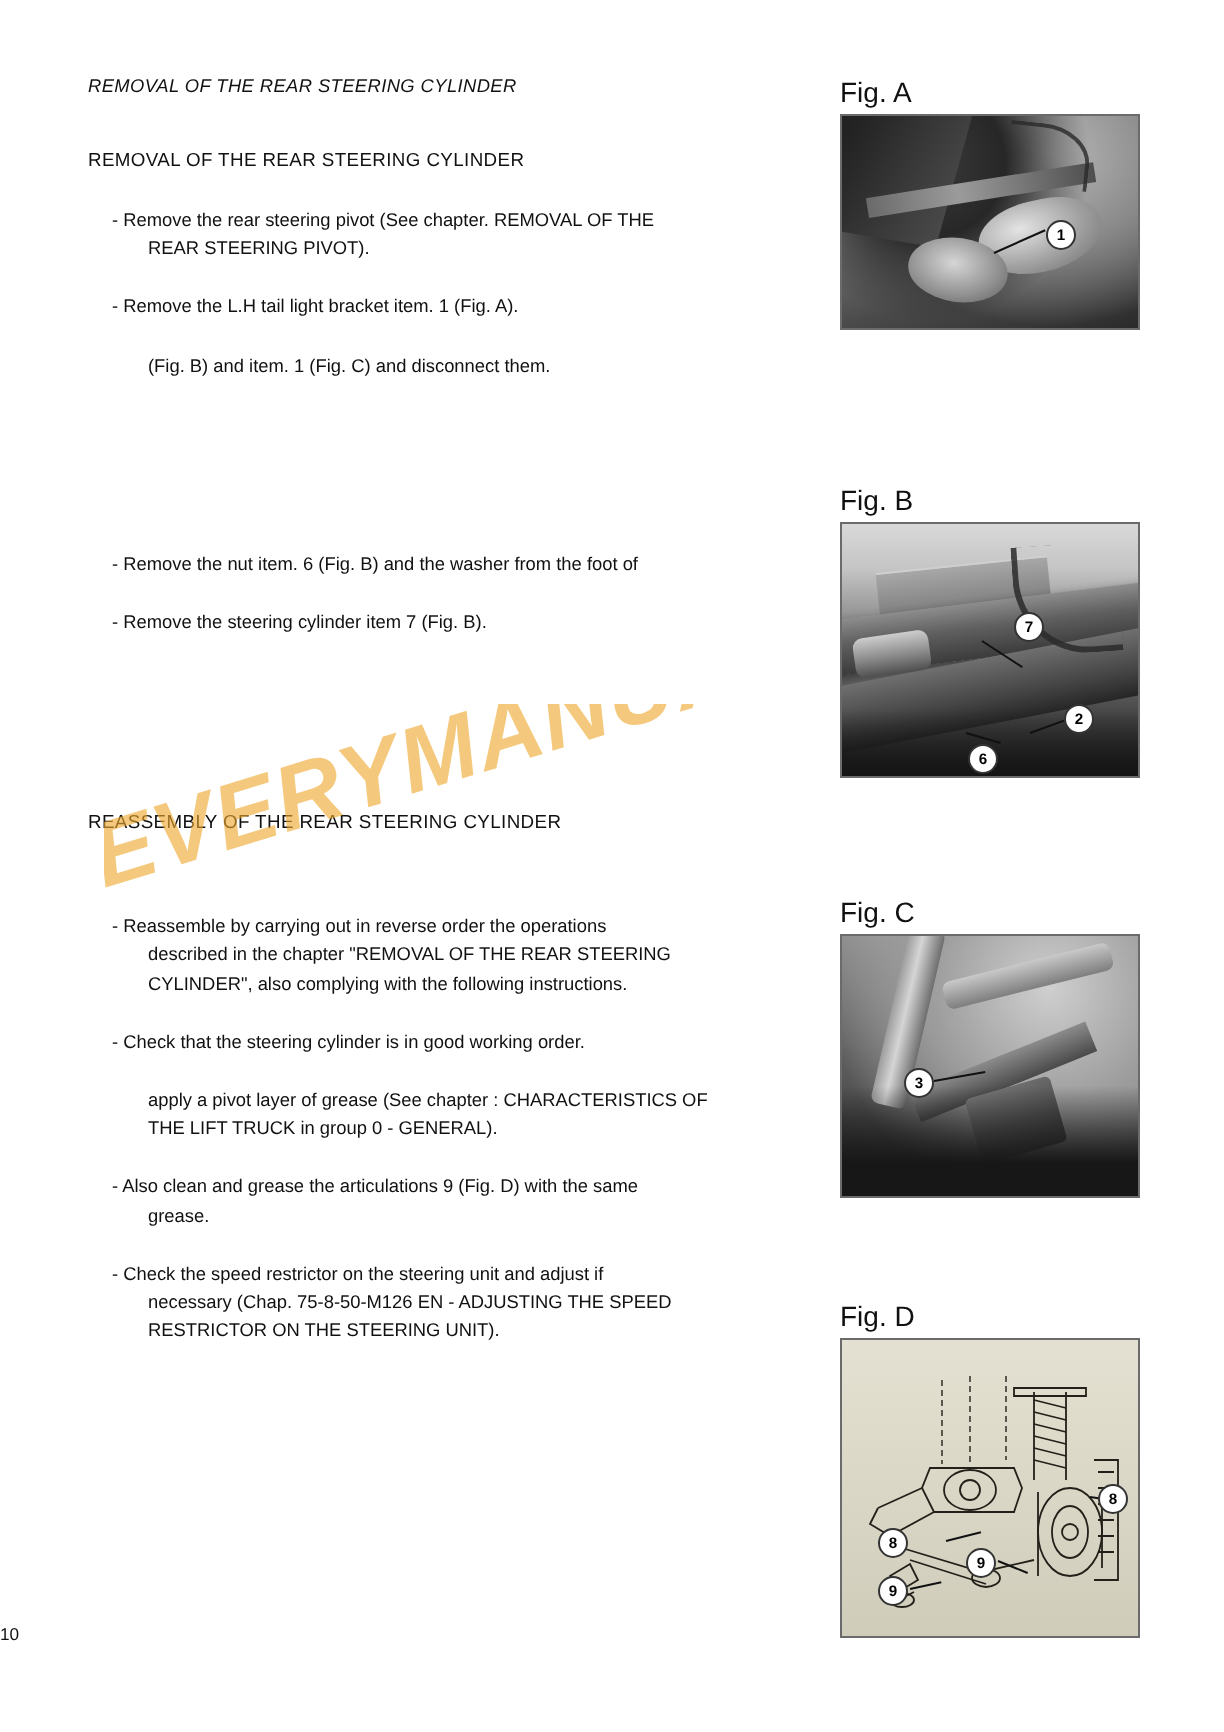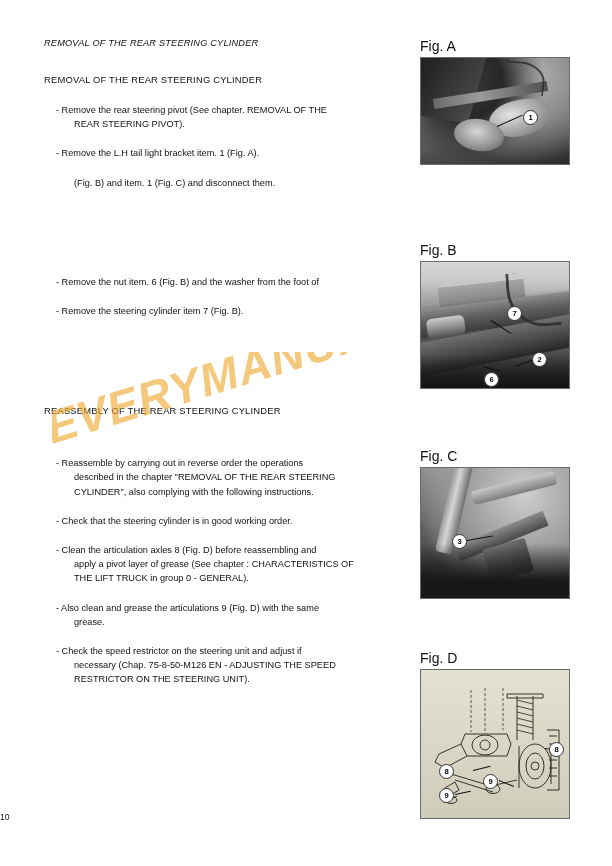--- a/index.html
+++ b/index.html
@@ -289,21 +289,20 @@
       <span>- Reassemble by carrying out in reverse order the operations</span>
       <span class="ind">described in the chapter "REMOVAL OF THE REAR STEERING</span>
       <span class="ind">CYLINDER", also complying with the following instructions.</span>
     </p>
 
     <p class="bullet">
       <span>- Check that the steering cylinder is in good working order.</span>
     </p>
 
     <p class="bullet">
-      <span>- Clean the articulation axles 8 (Fig. D) before reassembling and</span>
       <span class="ind">apply a pivot layer of grease (See chapter : CHARACTERISTICS OF</span>
       <span class="ind">THE LIFT TRUCK in group 0 - GENERAL).</span>
     </p>
 
     <p class="bullet">
       <span>- Also clean and grease the articulations 9 (Fig. D) with the same</span>
       <span class="ind">grease.</span>
     </p>
 
     <p class="bullet">

